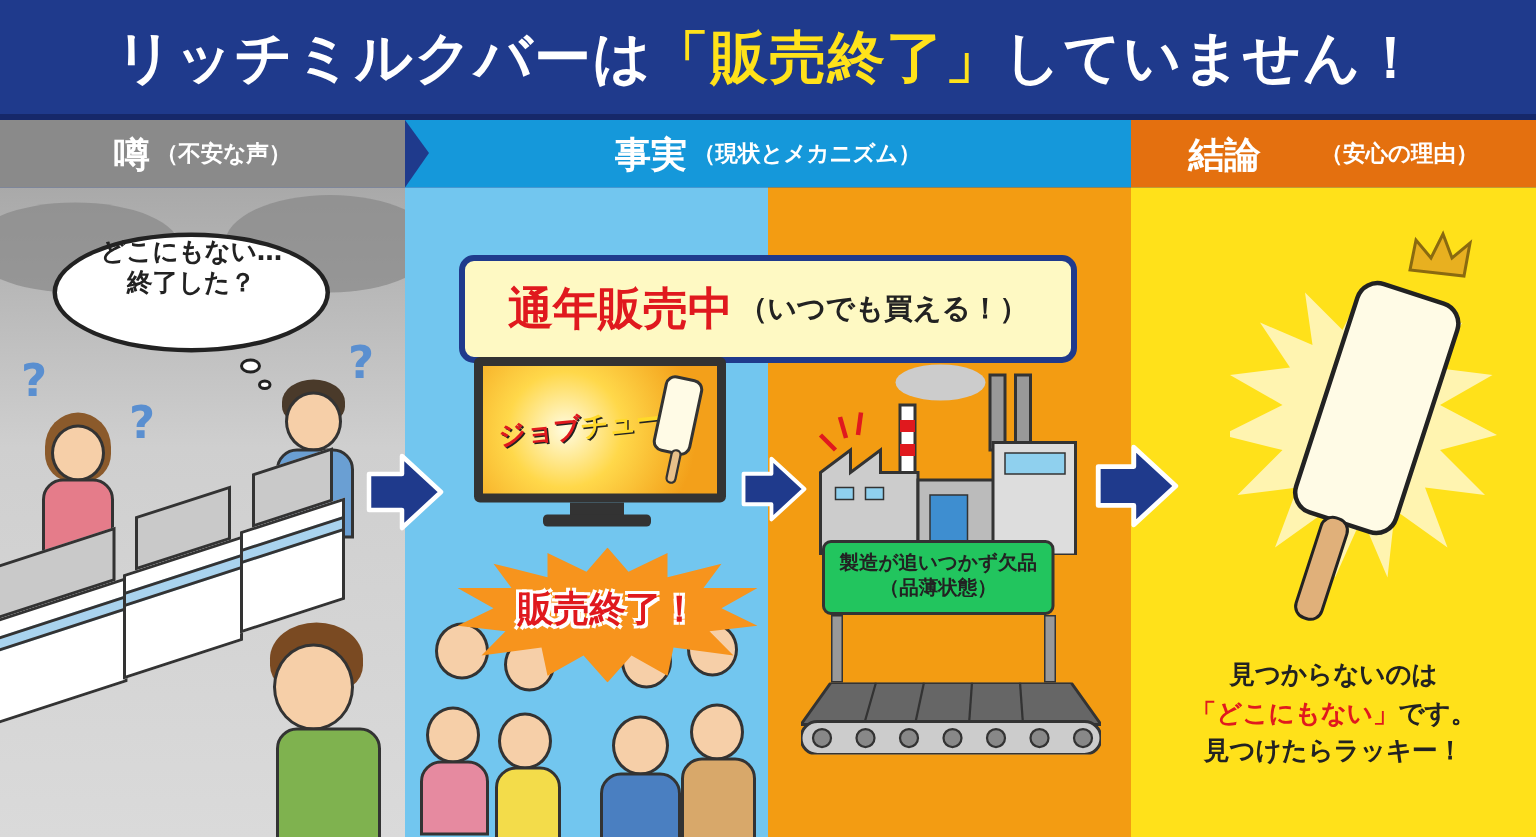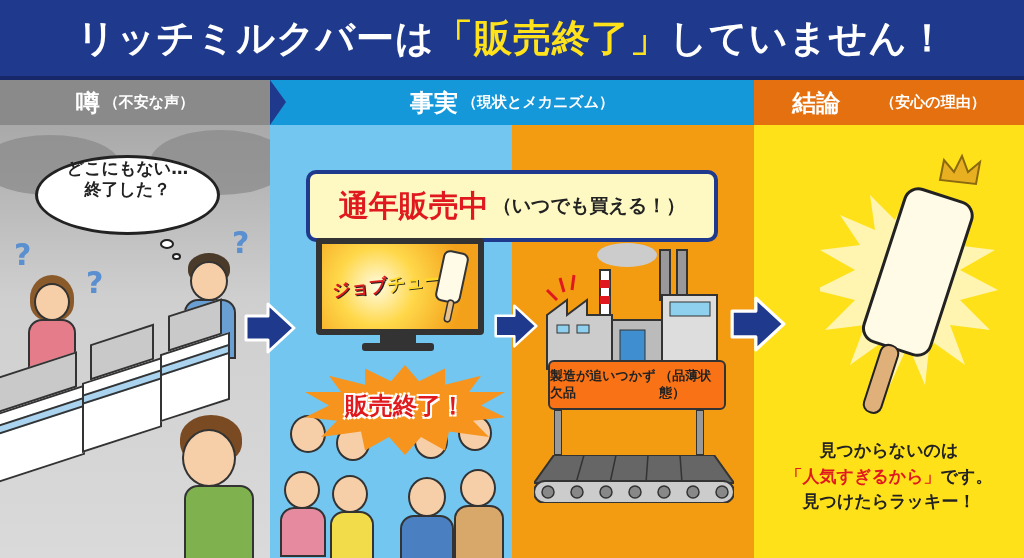--- a/index.html
+++ b/index.html
@@ -100,23 +100,23 @@
     background: #f7941d;
     clip-path: polygon(50% 0%,57% 18%,70% 4%,70% 22%,88% 12%,82% 30%,100% 30%,88% 45%,100% 58%,84% 62%,92% 80%,72% 74%,70% 95%,58% 80%,50% 100%,42% 80%,30% 95%,28% 74%,8% 80%,16% 62%,0% 58%,12% 45%,0% 30%,18% 30%,12% 12%,30% 22%,30% 4%,43% 18%);
   }
   .burst-text {
     position: absolute; left: 305px; top: 390px; width: 200px; text-align: center;
     color: #e0191e; font-weight: bold; font-size: 24px;
     text-shadow: -2px -2px 0 #fff, 2px -2px 0 #fff, -2px 2px 0 #fff, 2px 2px 0 #fff;
   }
 
   .factory-sign {
-    position: absolute; left: 548px; top: 360px; width: 178px; height: 50px;
-    background: #f97316; border: 2px solid #333; border-radius: 6px;
-    display: flex; flex-direction: row; align-items: center; justify-content: center;
+    position: absolute; left: 548px; top: 360px; width: 155px; height: 50px;
+    background: #22c55e; border: 2px solid #333; border-radius: 6px;
+    display: flex; flex-direction: column; align-items: center; justify-content: center;
     font-weight: bold; font-size: 13px; color: #222; line-height: 1.3;
   }
 
   .conveyor {
     position: absolute; left: 534px; top: 455px; width: 200px; height: 48px;
   }
 
   .popsicle-wrap { position: absolute; left: 820px; top: 150px; width: 180px; height: 280px; }
 
   .concl-text {
@@ -290,21 +290,21 @@
   <g transform="rotate(18 90 130)">
     <rect x="60" y="40" width="70" height="160" rx="14" fill="#fffbe6" stroke="#222" stroke-width="3"></rect>
     <rect x="84" y="198" width="18" height="70" rx="8" fill="#e0b07a" stroke="#222" stroke-width="2"></rect>
   </g>
   <path d="M120,30 L124,10 L134,22 L142,6 L148,22 L160,12 L156,34 Z" fill="#e8b020" stroke="#8a6a10" stroke-width="2"></path>
 </svg>
 
 <div class="concl-text">
   <div>見つからないのは</div>
   <div>
-    <span class="red">「人気すぎるから」</span><span>です。</span>
+    <span class="red">「どこにもない」</span><span>です。</span>
   </div>
   <div>見つけたらラッキー！</div>
 </div>
 
 <svg class="arrow" style="left:244px;top:302px;" viewBox="0 0 52 52">
   <polygon points="2,14 24,14 24,2 50,26 24,50 24,38 2,38" fill="#1f3a8c" stroke="#fff" stroke-width="3" stroke-linejoin="round"></polygon>
 </svg>
 <svg class="arrow" style="left:494px;top:304px;width:44px;height:44px;" viewBox="0 0 52 52">
   <polygon points="2,14 24,14 24,2 50,26 24,50 24,38 2,38" fill="#1f3a8c" stroke="#fff" stroke-width="3" stroke-linejoin="round"></polygon>
 </svg>

